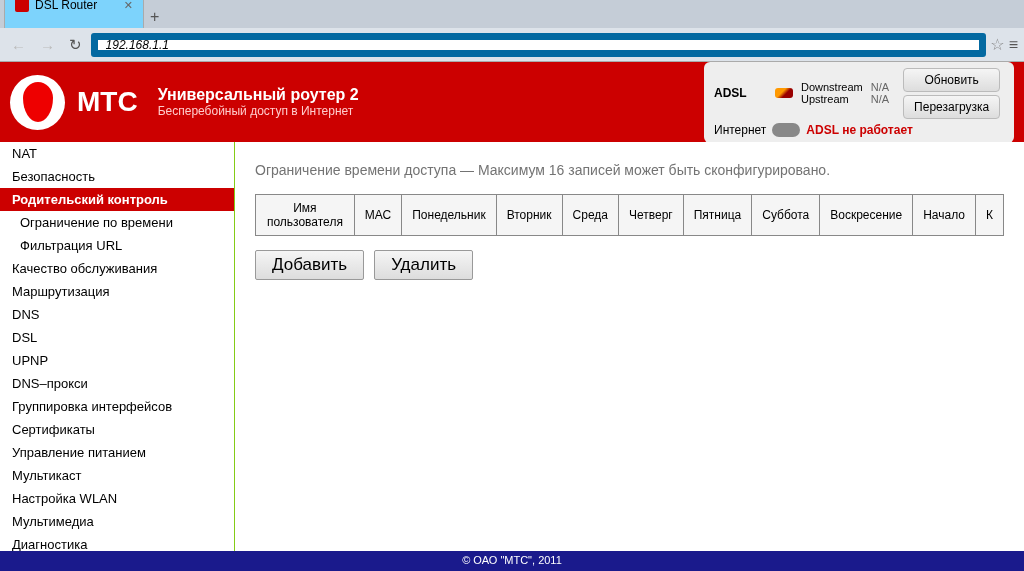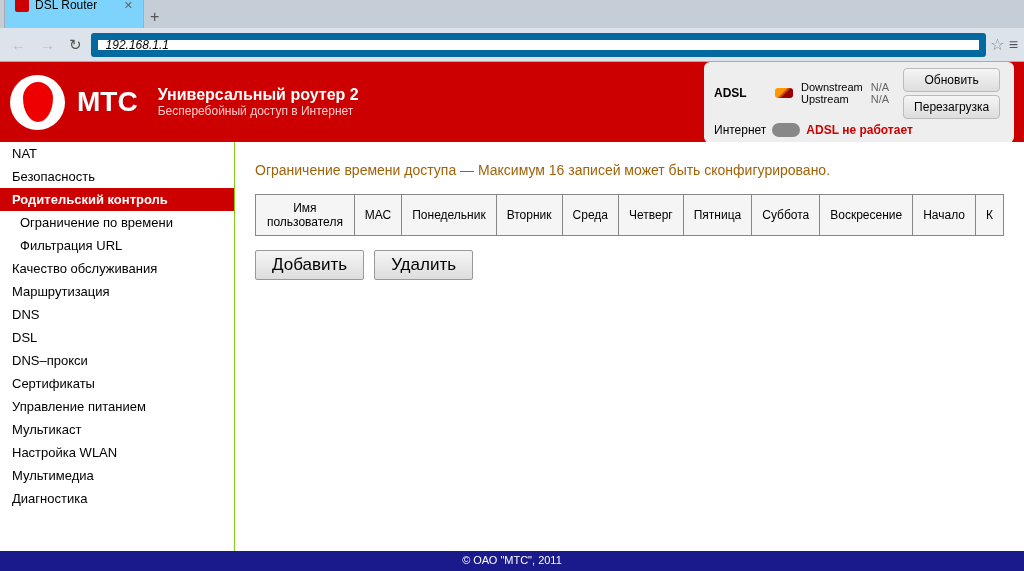--- a/index.html
+++ b/index.html
@@ -43,21 +43,21 @@
     .body-area { display: flex; flex: 1; overflow: hidden; }
 
     
     .sidebar { width: 235px; background: #fff; border-right: 1px solid #84cc16; overflow-y: auto; flex-shrink: 0; }
     .sidebar-item { padding: 4px 12px; cursor: pointer; font-size: 13px; color: #000; }
     .sidebar-item.active { background: #c00; color: #fff; font-weight: bold; }
     .sidebar-item.sub { padding-left: 20px; }
 
     
     .main-content { flex: 1; overflow: auto; padding: 20px; background: #fff; }
-    .page-title { font-size: 14px; color: #a16207; margin-bottom: 16px; }
+    .page-title { font-size: 14px; color: #737373; margin-bottom: 16px; }
     
     
     .data-table { border-collapse: collapse; border: 1px solid #888; }
     .data-table th, .data-table td { border: 1px solid #888; padding: 6px 10px; font-size: 12px; text-align: center; }
     .data-table th { background: #f5f5f5; font-weight: normal; }
     .username-header { min-width: 65px; }
     .btn-row { display: flex; gap: 10px; margin-top: 14px; }
     .action-btn { background: linear-gradient(to bottom, #f5f5f5, #ddd); border: 1px solid #999; padding: 4px 16px; font-size: 17px; cursor: pointer; border-radius: 2px; }
 
     
@@ -131,21 +131,23 @@
     <div class="sidebar">
       <div class="sidebar-item">NAT</div>
       <div class="sidebar-item">Безопасность</div>
       <div class="sidebar-item active">Родительский контроль</div>
       <div class="sidebar-item sub">Ограничение по времени</div>
       <div class="sidebar-item sub">Фильтрация URL</div>
       <div class="sidebar-item">Качество обслуживания</div>
       <div class="sidebar-item">Маршрутизация</div>
       <div class="sidebar-item">DNS</div>
       <div class="sidebar-item">DSL</div>
+      <div class="sidebar-item">UPNP</div>
       <div class="sidebar-item">DNS–прокси</div>
+      <div class="sidebar-item">Группировка интерфейсов</div>
       <div class="sidebar-item">Сертификаты</div>
       <div class="sidebar-item">Управление питанием</div>
       <div class="sidebar-item">Мультикаст</div>
       <div class="sidebar-item">Настройка WLAN</div>
       <div class="sidebar-item">Мультимедиа</div>
       <div class="sidebar-item">Диагностика</div>
     </div>
 
     <div class="main-content">
       <p class="page-title">Ограничение времени доступа — Максимум 16 записей может быть сконфигурировано.</p>

